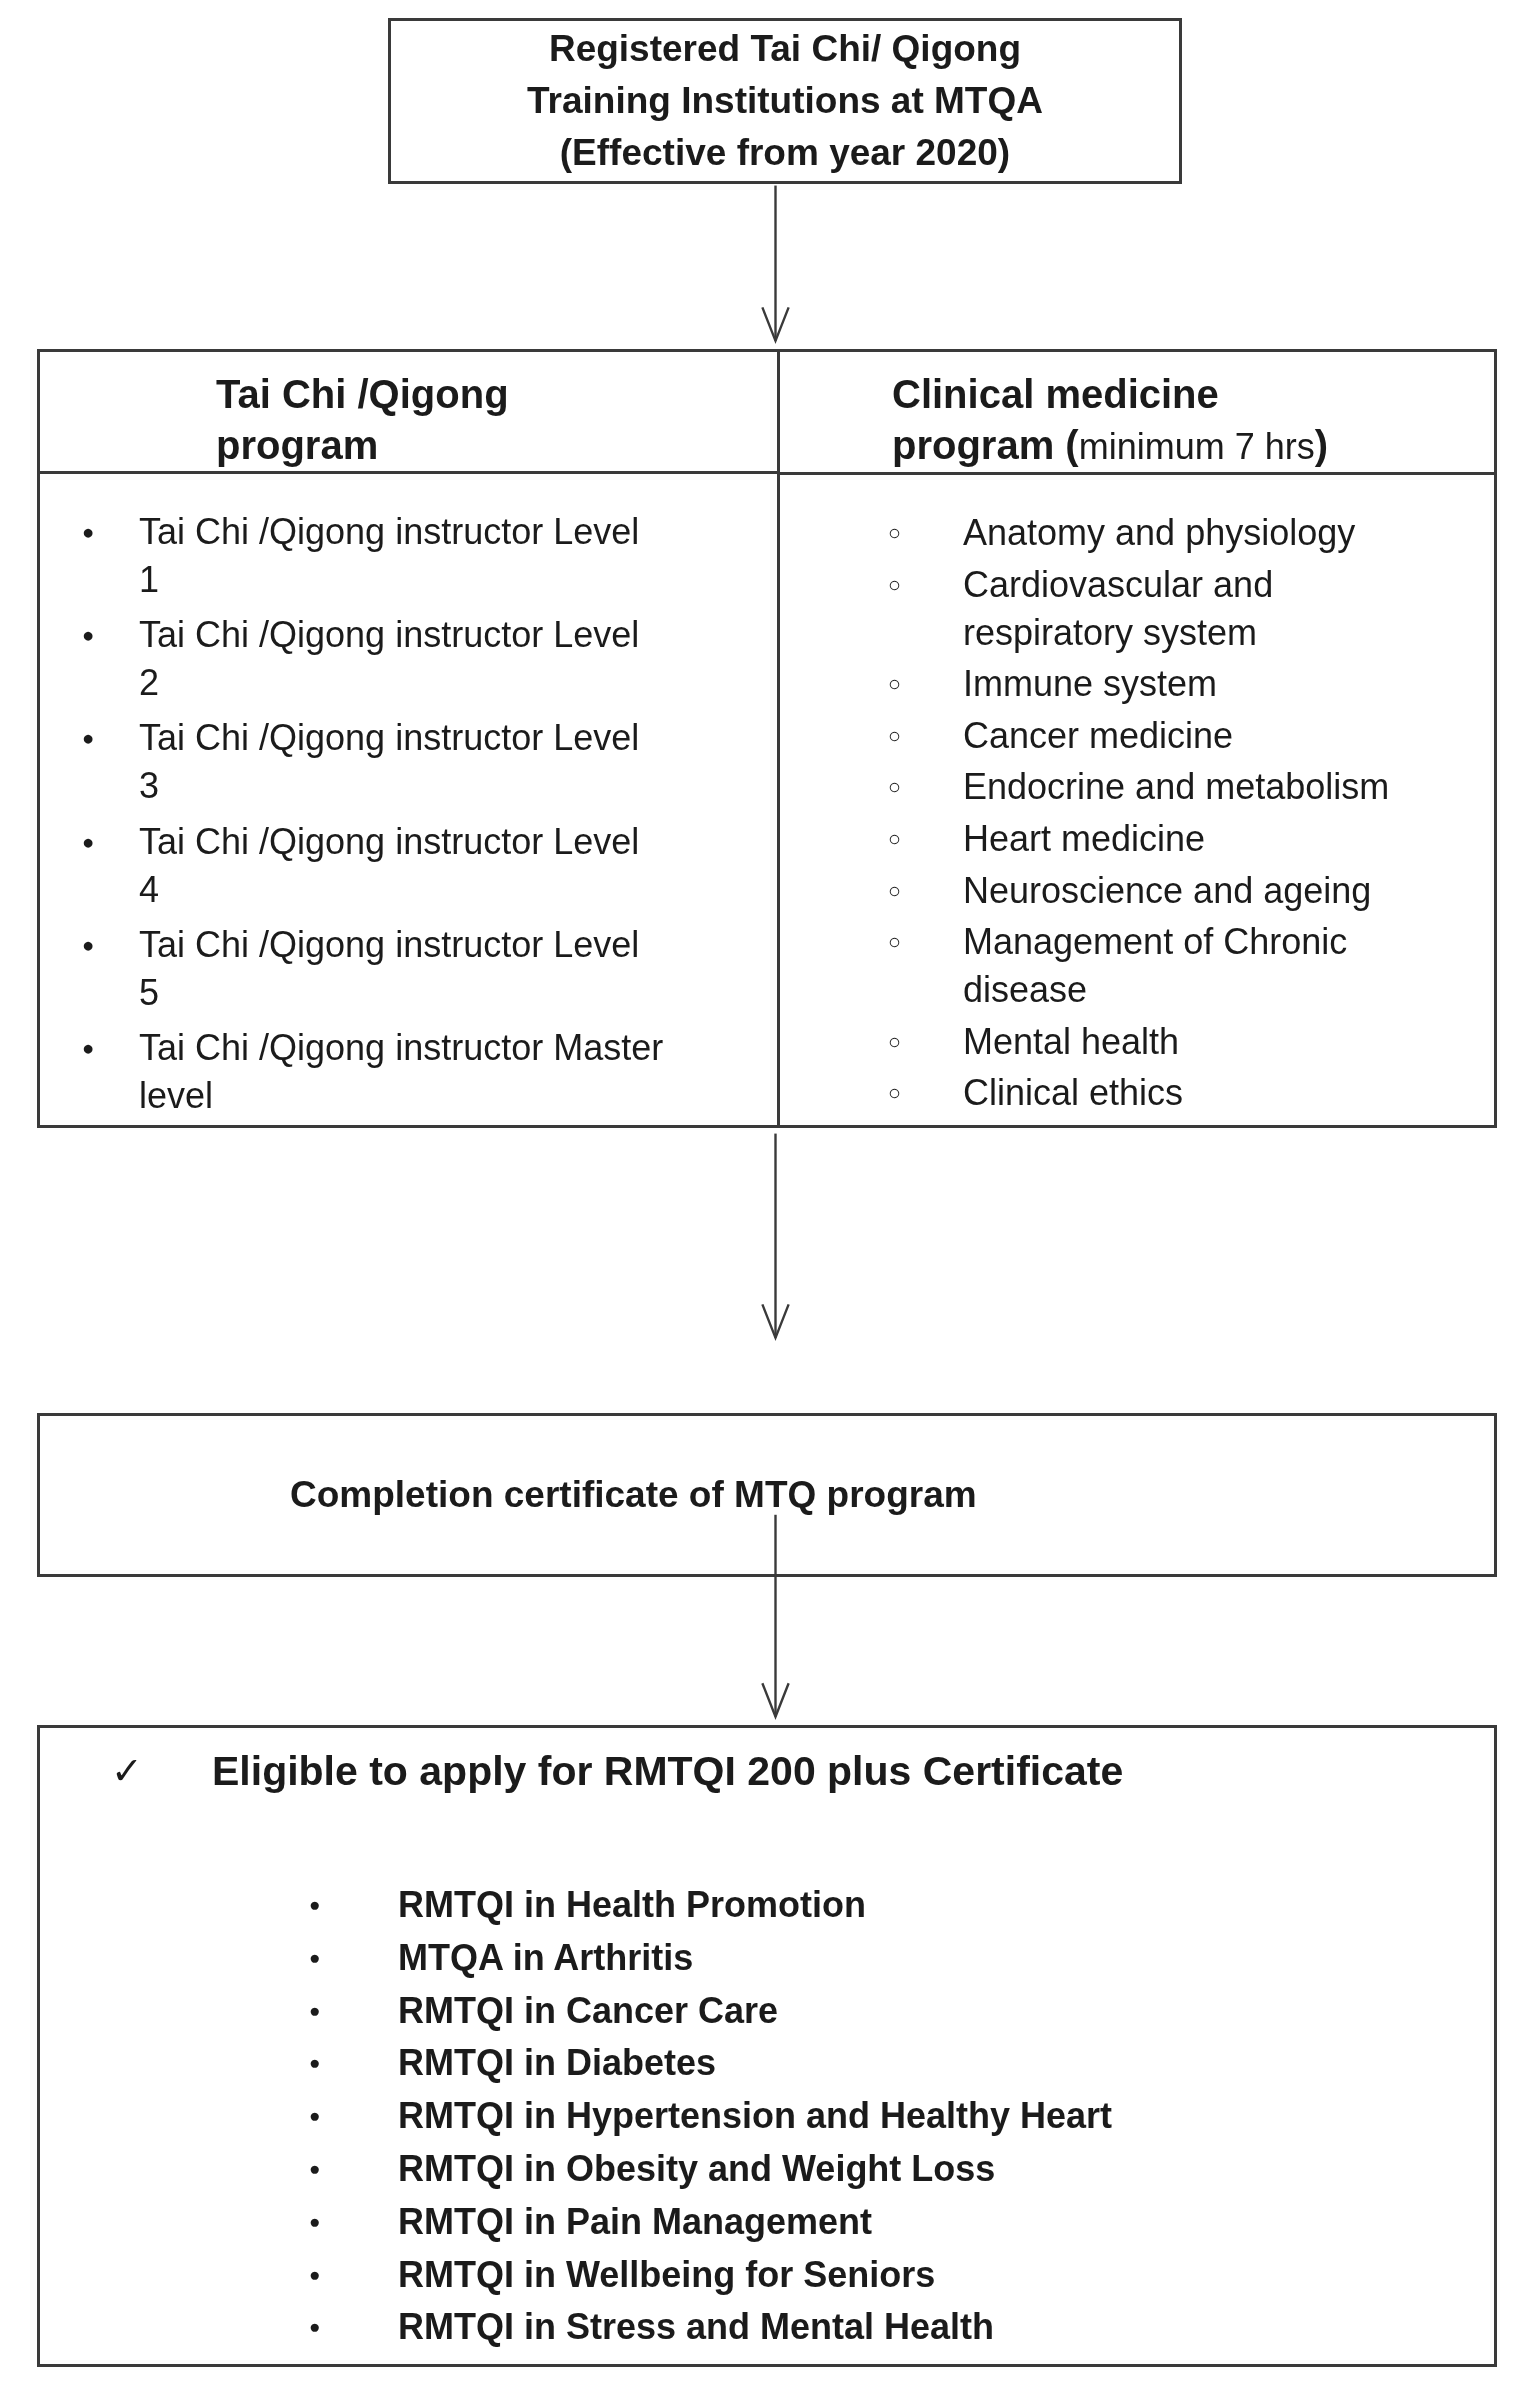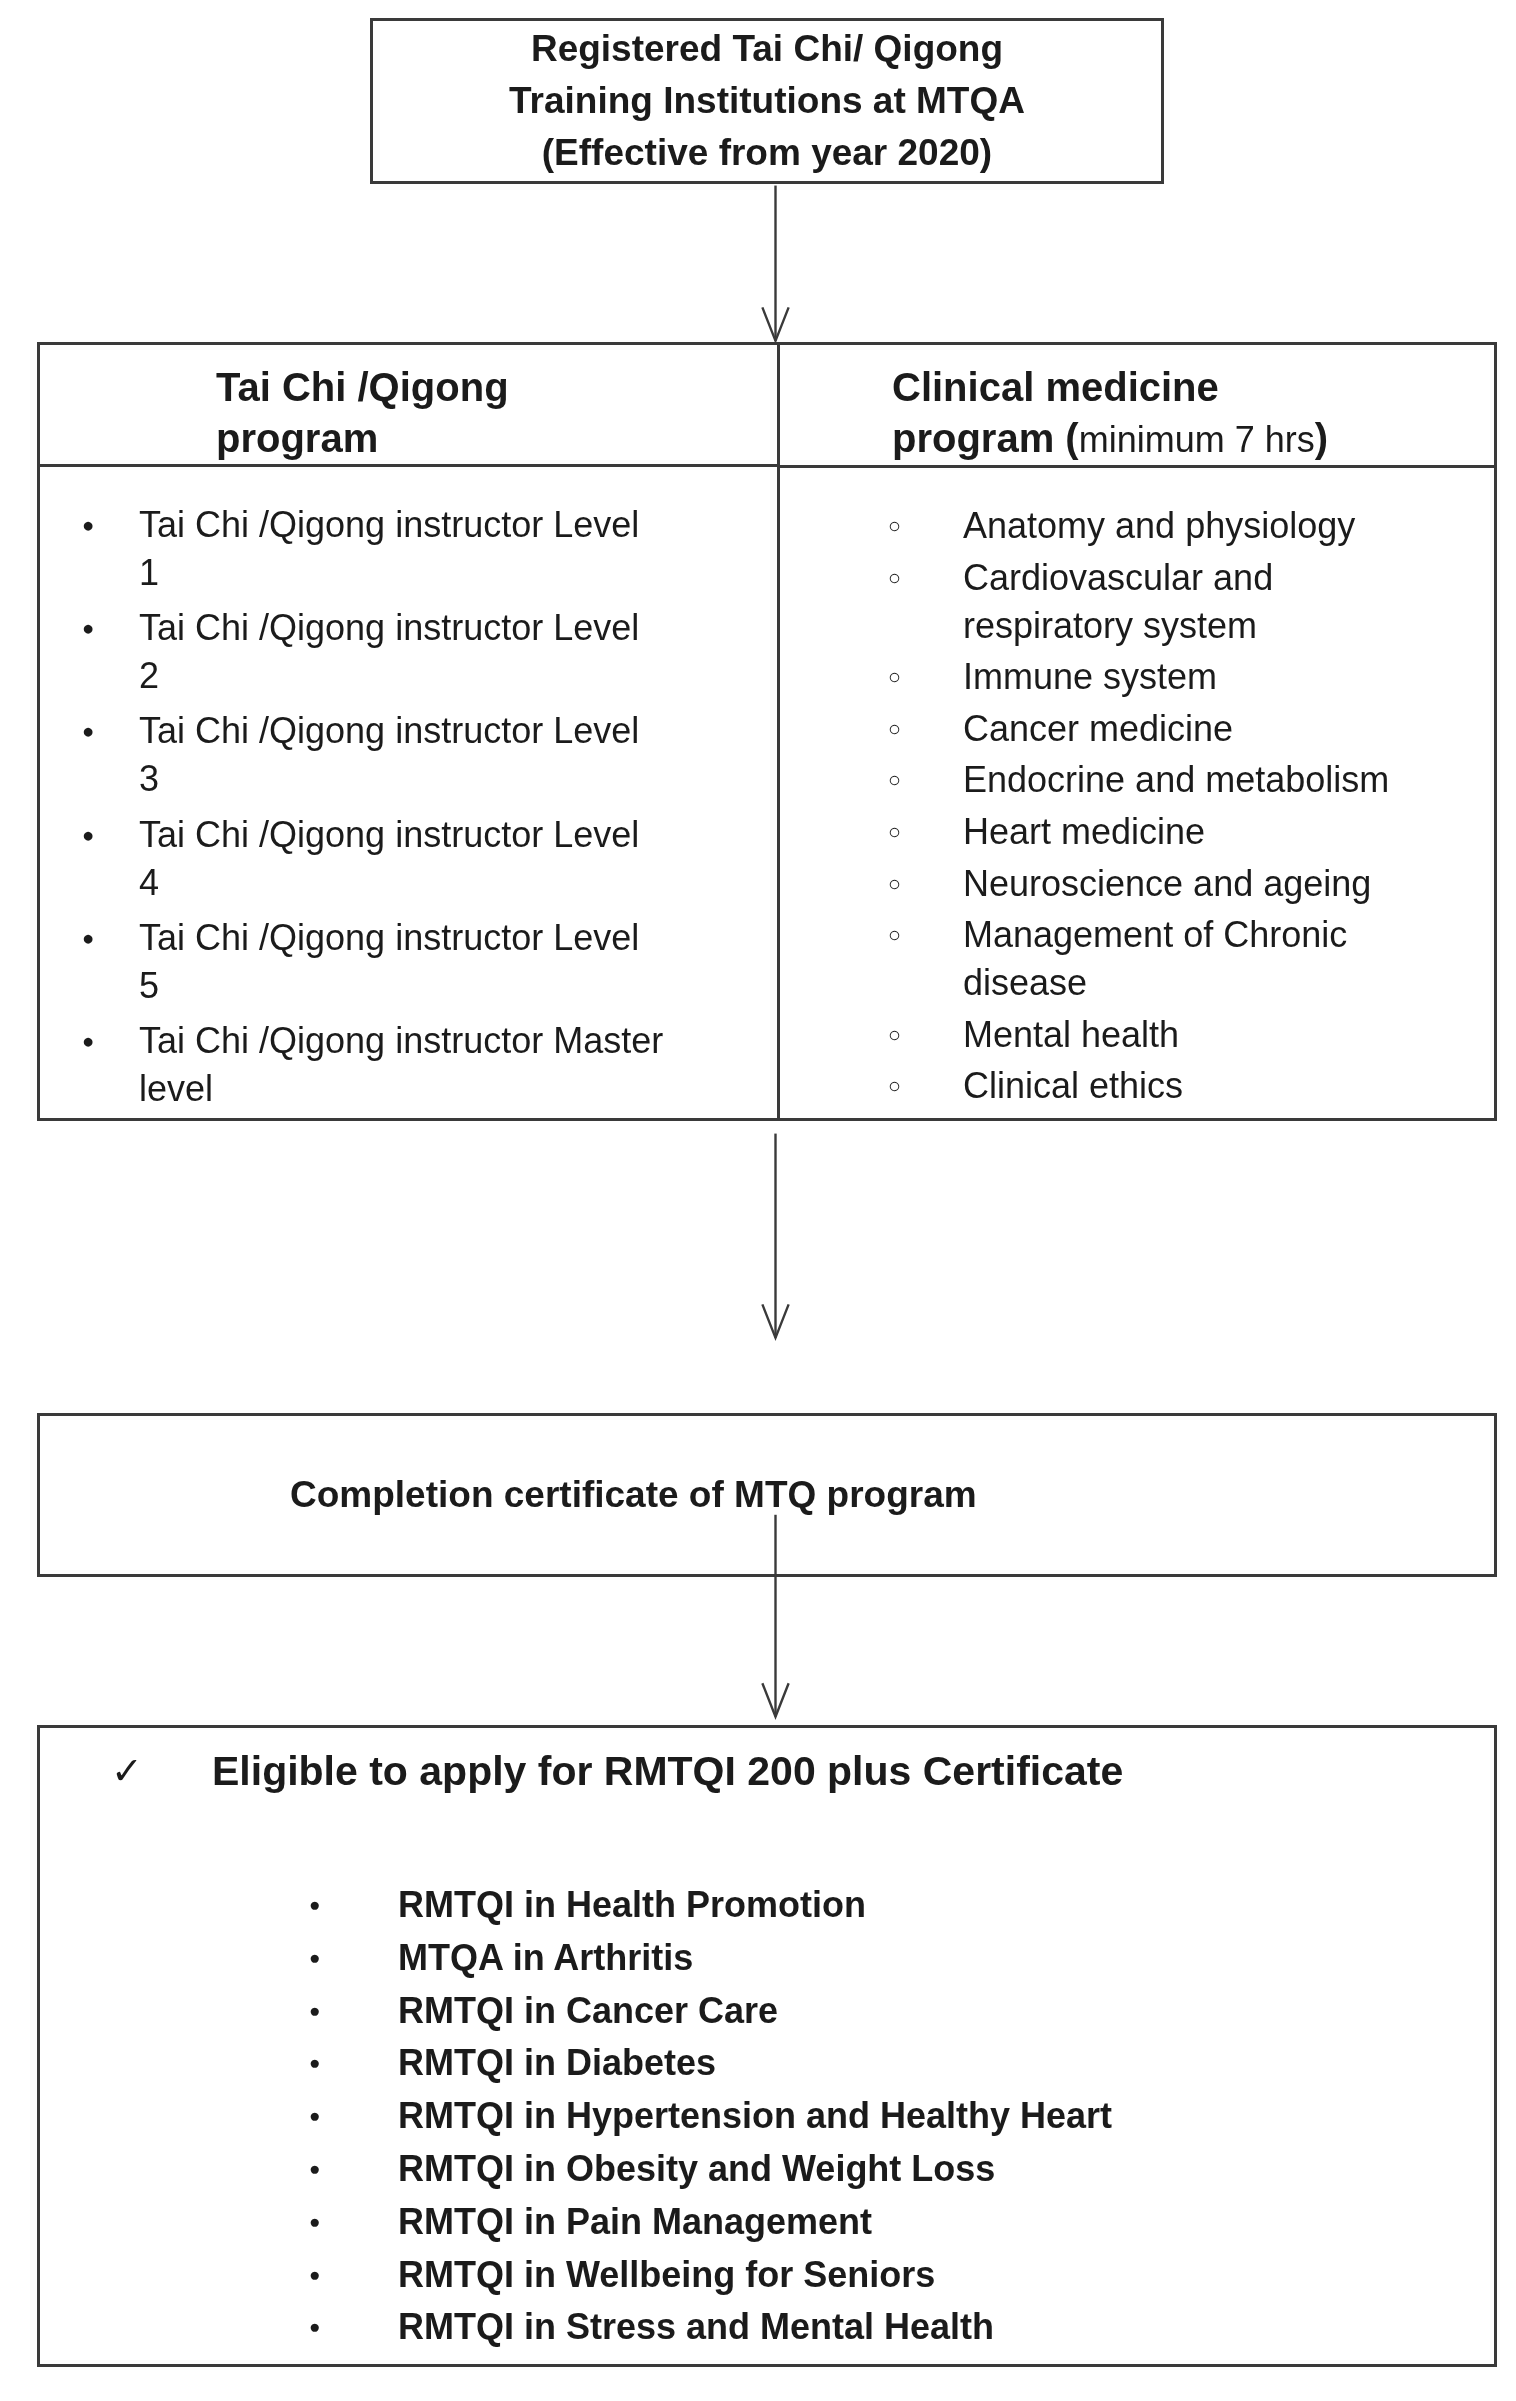--- a/index.html
+++ b/index.html
@@ -18,30 +18,30 @@
   }
   .prewrap{white-space:pre-line;}
   .box{
     position:absolute;
     box-sizing:border-box;
     border:3.6px solid var(--border);
     background:#fff;
   }
   
   .top-box{
-    left:370px;top:18px;width:794px;height:166px;
+    left:388px;top:18px;width:794px;height:166px;
     display:flex;align-items:center;justify-content:center;
     text-align:center;font-weight:bold;font-size:37px;line-height:52px;
   }
   
   .arrow{position:absolute;}
   .arrow line,.arrow polyline{stroke:var(--border);stroke-width:4;fill:none;}
   
   .table-box{
-    left:37px;top:342px;width:1460px;height:779px;
+    left:37px;top:349px;width:1460px;height:779px;
     display:flex;padding:0;
   }
   .col{box-sizing:border-box;display:flex;flex-direction:column;}
   .col-left{flex:0 0 737px;}
   .col-right{flex:1 1 auto;border-left:3px solid var(--border);}
   .cell-header{
     box-sizing:border-box;height:123px;
     border-bottom:3px solid var(--border);
     font-weight:bold;font-size:40px;line-height:51px;
     padding-top:17px;

